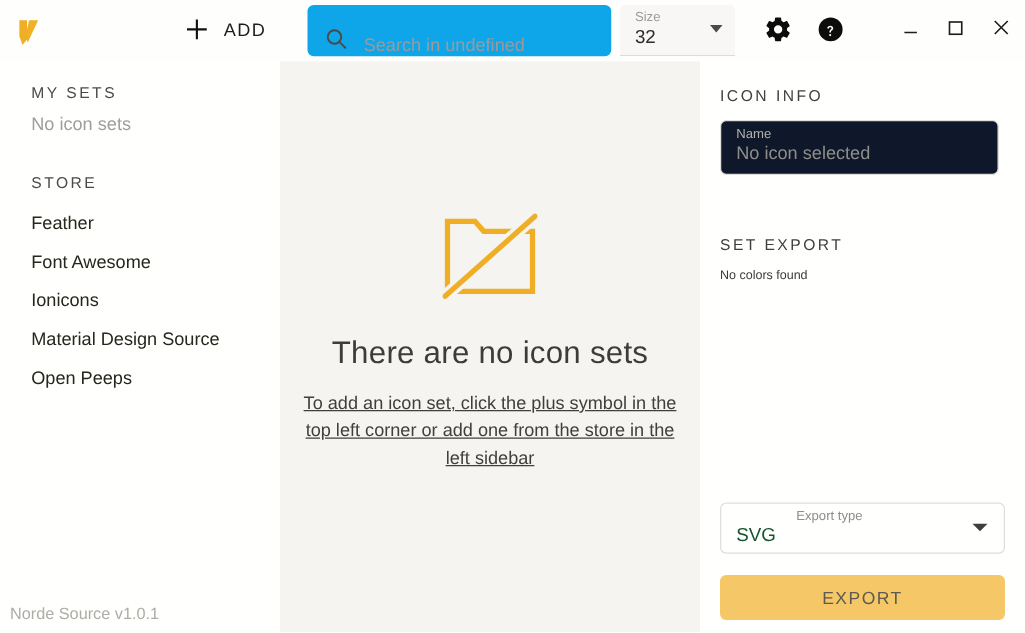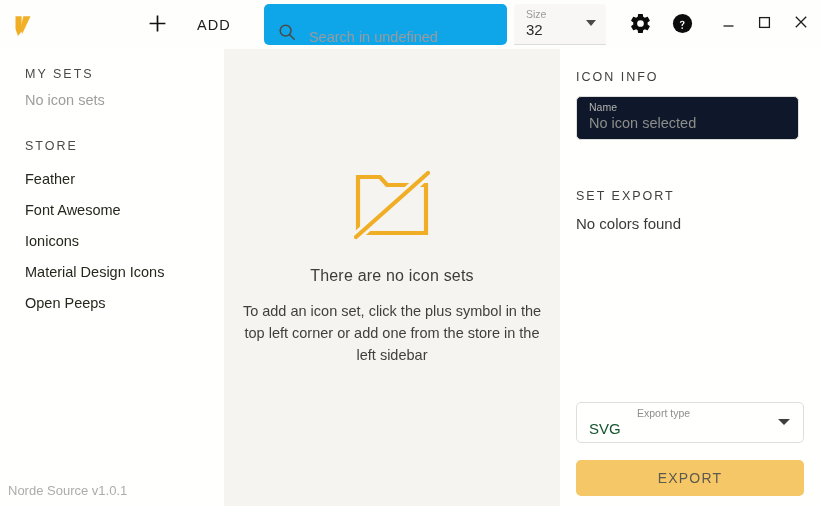--- a/index.html
+++ b/index.html
@@ -35,21 +35,21 @@
   .logo {
     width: 46px;
     display: flex;
     align-items: center;
     justify-content: center;
     margin-left: 2px;
   }
   .add-btn {
     display: flex;
     align-items: center;
-    gap: 30px;
+    gap: 12px;
     margin-left: 94px;
     padding: 4px 6px;
     cursor: pointer;
     background: transparent;
     border: none;
   }
   .plus-icon {
     display: block;
   }
   .add-label {
@@ -198,33 +198,34 @@
     background: #f5f4f1;
     display: flex;
     flex-direction: column;
     align-items: center;
     justify-content: flex-start;
     padding-top: 120px;
     box-sizing: border-box;
   }
   .empty-icon { margin-bottom: 22px; }
   .empty-title {
-    font-size: 16px;
+    font-size: 25px;
     color: #3c3c39;
     font-weight: normal;
     margin: 0 0 15px 0;
     letter-spacing: 0.2px;
   }
   .empty-desc {
     font-size: 14.5px;
     color: #3f3f3c;
     text-align: center;
     line-height: 22px;
     width: 300px;
     margin: 0;
+    text-decoration: underline;
   }
 
   
   .rightpanel {
     width: 260px;
     min-width: 260px;
     background: #fffffd;
     position: relative;
     padding: 18px 21px 0 16px;
     box-sizing: border-box;
@@ -250,21 +251,21 @@
     display: block;
   }
   .name-value {
     font-size: 14.5px;
     color: #8e8e8a;
     line-height: 19px;
     display: block;
   }
   .colors-title { margin-top: 49px; }
   .no-colors {
-    font-size: 15px;
+    font-size: 10px;
     color: #3a3a38;
   }
 
   .export-type {
     position: absolute;
     left: 16px;
     bottom: 63px;
     width: 228px;
     height: 41px;
     border: 1px solid #dededa;
@@ -398,21 +399,21 @@
 
     <div class="sidebar">
       <div class="section-title">MY SETS</div>
       <div class="muted-item">No icon sets</div>
 
       <div class="store-list">
         <div class="section-title">STORE</div>
         <div class="store-item">Feather</div>
         <div class="store-item">Font Awesome</div>
         <div class="store-item">Ionicons</div>
-        <div class="store-item">Material Design Icons</div>
+        <div class="store-item">Material Design Source</div>
         <div class="store-item">Open Peeps</div>
       </div>
 
       <div class="version">Norde Source v1.0.1</div>
     </div>
 
     <div class="center">
       <div class="empty-icon">
         <svg width="76" height="72" viewBox="0 0 76 72" aria-hidden="true">
           <g fill="none" stroke="#efae26" stroke-width="4.2" stroke-linecap="square" stroke-linejoin="miter">

